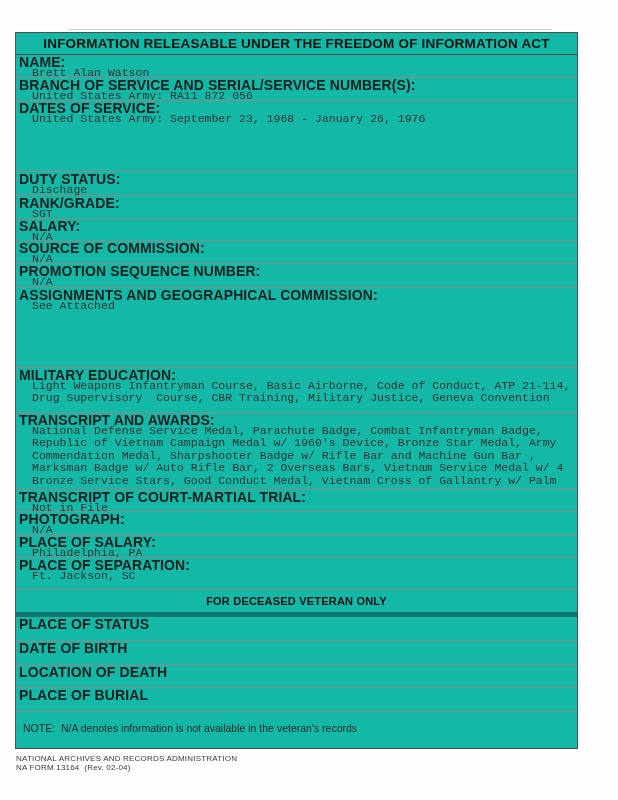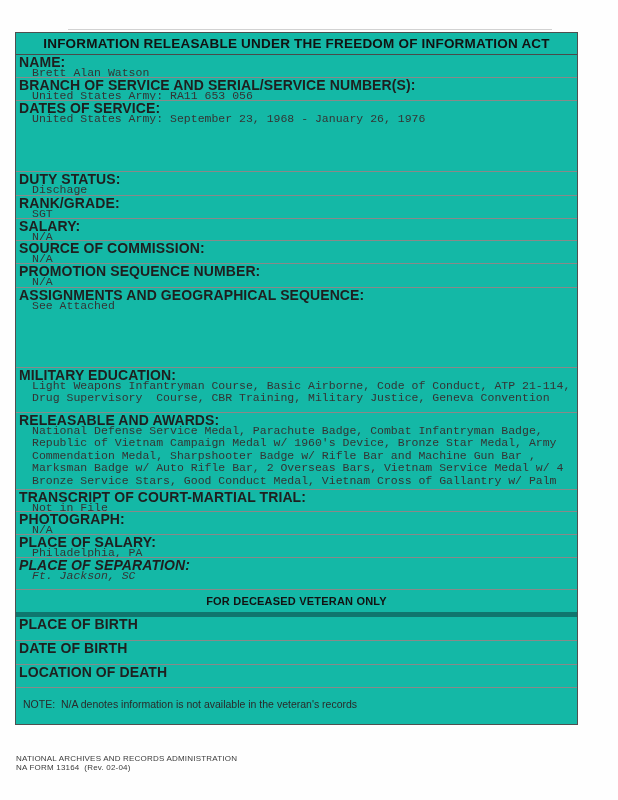--- a/index.html
+++ b/index.html
@@ -67,21 +67,21 @@
     font-family: "Liberation Mono", "DejaVu Sans Mono", monospace;
     font-size: 11.5px;
     line-height: 12.4px;
     color: #343434;
     margin-left: 13px;
     white-space: pre-wrap;
   }
   .h22 { height: 22px; }
   .h23 { height: 23px; }
   .h24 { height: 24px; }
-  .h32 { height: 32px; font-style: italic; }
+  .h32 { height: 32px; }
   .h45 { height: 45px; }
   .h71 { height: 71px; }
   .h77 { height: 77px; }
   .h80 { height: 80px; }
   .section-row {
     height: 27px;
     box-sizing: border-box;
     border-bottom: 5px solid #0f766e;
     display: flex;
     align-items: center;
@@ -130,21 +130,21 @@
       <h1 class="form-title">INFORMATION RELEASABLE UNDER THE FREEDOM OF INFORMATION ACT</h1>
     </div>
 
     <div class="row h23">
       <div class="flabel">NAME:</div>
       <div class="fvalue">Brett Alan Watson</div>
     </div>
 
     <div class="row h23">
       <div class="flabel">BRANCH OF SERVICE AND SERIAL/SERVICE NUMBER(S):</div>
-      <div class="fvalue">United States Army: RA11 653 056</div>
+      <div class="fvalue">United States Army: RA11 872 056</div>
     </div>
 
     <div class="row h71">
       <div class="flabel">DATES OF SERVICE:</div>
       <div class="fvalue">United States Army: September 23, 1968 - January 26, 1976</div>
     </div>
 
     <div class="row h24">
       <div class="flabel">DUTY STATUS:</div>
       <div class="fvalue">Dischage</div>
@@ -164,32 +164,32 @@
       <div class="flabel">SOURCE OF COMMISSION:</div>
       <div class="fvalue">N/A</div>
     </div>
 
     <div class="row h24">
       <div class="flabel">PROMOTION SEQUENCE NUMBER:</div>
       <div class="fvalue">N/A</div>
     </div>
 
     <div class="row h80">
-      <div class="flabel">ASSIGNMENTS AND GEOGRAPHICAL SEQUENCE:</div>
+      <div class="flabel">ASSIGNMENTS AND GEOGRAPHICAL COMMISSION:</div>
       <div class="fvalue">See Attached</div>
     </div>
 
     <div class="row h45">
       <div class="flabel">MILITARY EDUCATION:</div>
       <div class="fvalue">Light Weapons Infantryman Course, Basic Airborne, Code of Conduct, ATP 21-114,
 Drug Supervisory  Course, CBR Training, Military Justice, Geneva Convention</div>
     </div>
 
     <div class="row h77">
-      <div class="flabel">RELEASABLE AND AWARDS:</div>
+      <div class="flabel">TRANSCRIPT AND AWARDS:</div>
       <div class="fvalue">National Defense Service Medal, Parachute Badge, Combat Infantryman Badge,
 Republic of Vietnam Campaign Medal w/ 1960's Device, Bronze Star Medal, Army
 Commendation Medal, Sharpshooter Badge w/ Rifle Bar and Machine Gun Bar ,
 Marksman Badge w/ Auto Rifle Bar, 2 Overseas Bars, Vietnam Service Medal w/ 4
 Bronze Service Stars, Good Conduct Medal, Vietnam Cross of Gallantry w/ Palm</div>
     </div>
 
     <div class="row h22">
       <div class="flabel">TRANSCRIPT OF COURT-MARTIAL TRIAL:</div>
       <div class="fvalue">Not in File</div>
@@ -208,34 +208,38 @@
     <div class="row h32">
       <div class="flabel">PLACE OF SEPARATION:</div>
       <div class="fvalue">Ft. Jackson, SC</div>
     </div>
 
     <div class="section-row">
       <div class="section-title">FOR DECEASED VETERAN ONLY</div>
     </div>
 
     <div class="row h24">
-      <div class="flabel">PLACE OF BIRTH</div>
+      <div class="flabel">PLACE OF STATUS</div>
       <div class="fvalue"></div>
     </div>
 
     <div class="row h24">
       <div class="flabel">DATE OF BIRTH</div>
       <div class="fvalue"></div>
     </div>
 
     <div class="row h23">
       <div class="flabel">LOCATION OF DEATH</div>
       <div class="fvalue"></div>
     </div>
 
+    <div class="row h24">
+      <div class="flabel">PLACE OF BURIAL</div>
+      <div class="fvalue"></div>
+    </div>
 
     <div class="note-row">NOTE:  N/A denotes information is not available in the veteran's records</div>
 
   </div>
 
   <div class="footer">
     <span>NATIONAL ARCHIVES AND RECORDS ADMINISTRATION</span>
     <span>NA FORM 13164  (Rev. 02-04)</span>
   </div>
 

